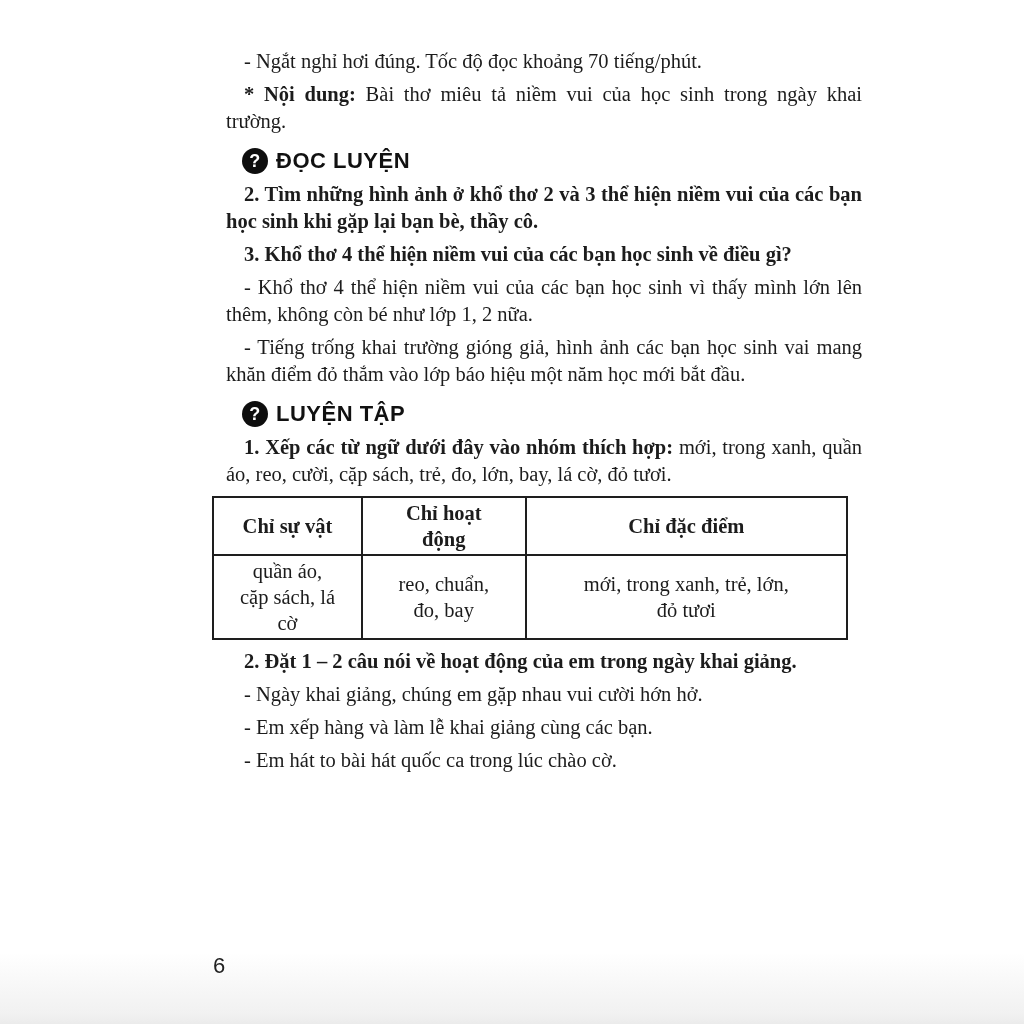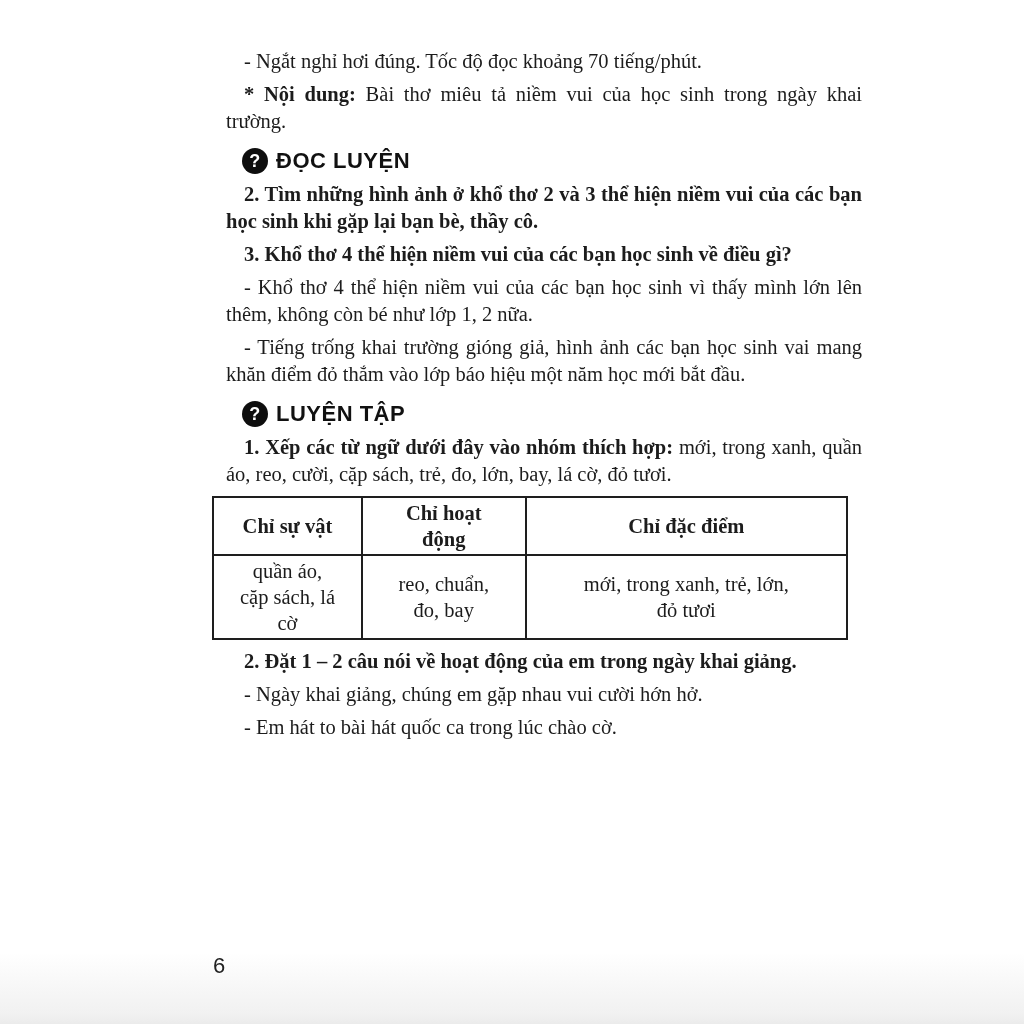--- a/index.html
+++ b/index.html
@@ -137,18 +137,19 @@
           <td data-name="cell-su-vat"><span class="cell-inner" data-name="cell-su-vat-text">quần áo, cặp sách, lá cờ</span></td>
           <td data-name="cell-hoat-dong"><span class="cell-inner" data-name="cell-hoat-dong-text">reo, chuẩn, đo, bay</span></td>
           <td data-name="cell-dac-diem"><span class="cell-inner" data-name="cell-dac-diem-text">mới, trong xanh, trẻ, lớn, đỏ tươi</span></td>
         </tr>
       </tbody>
     </table>
 
     <p class="body bold" data-name="exercise-2">2. Đặt 1 – 2 câu nói về hoạt động của em trong ngày khai giảng.</p>
 
     <p class="body" data-name="exercise-2-answer-1">- Ngày khai giảng, chúng em gặp nhau vui cười hớn hở.</p>
+    <p class="body" data-name="exercise-2-answer-3">- Em xếp hàng và làm lễ khai giảng cùng các bạn.</p>
     <p class="body" data-name="exercise-2-answer-4">- Em hát to bài hát quốc ca trong lúc chào cờ.</p>
 
   </div>
 
   <div class="page-number" data-name="page-number">6</div>
 </div>
 
 </body></html>

